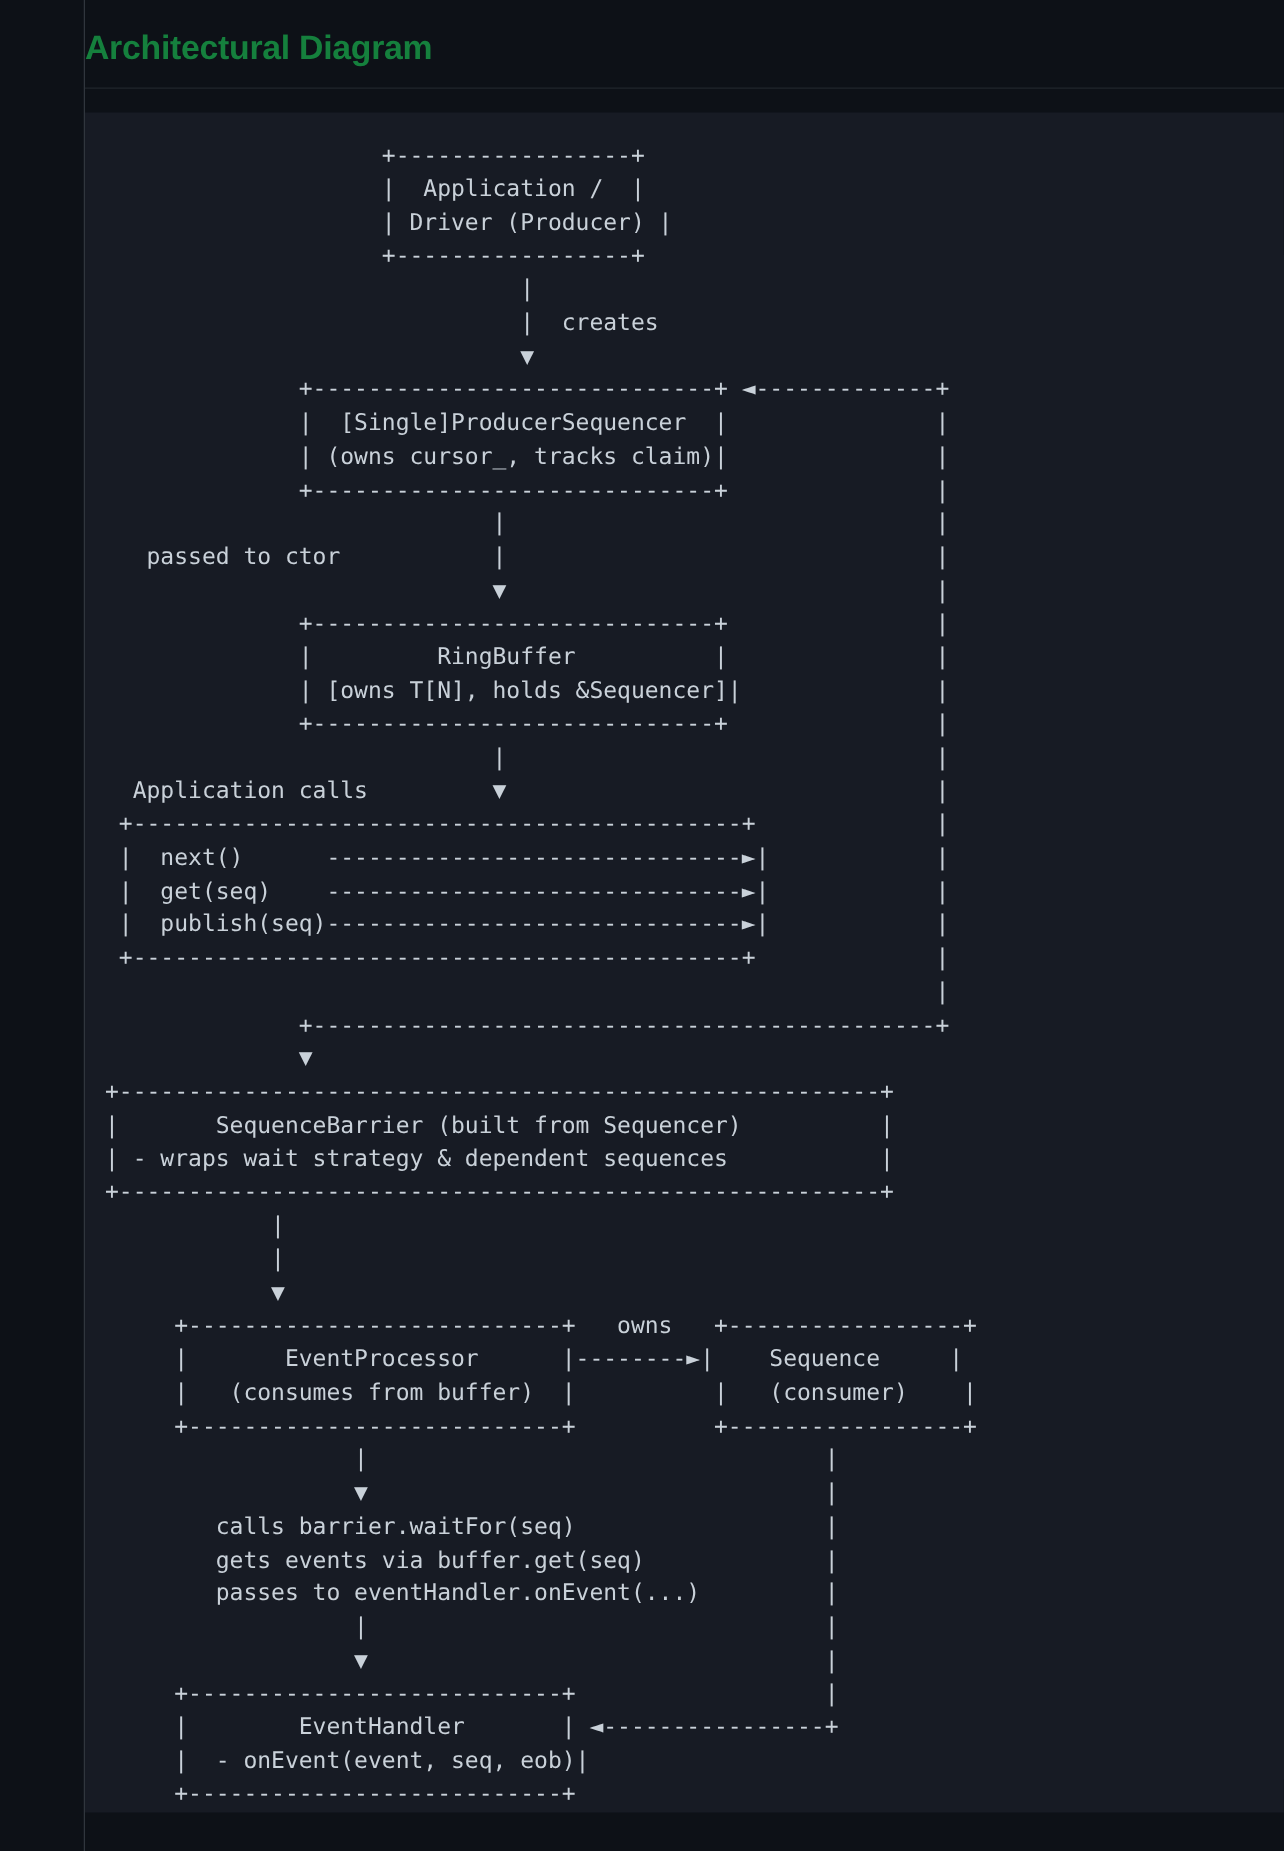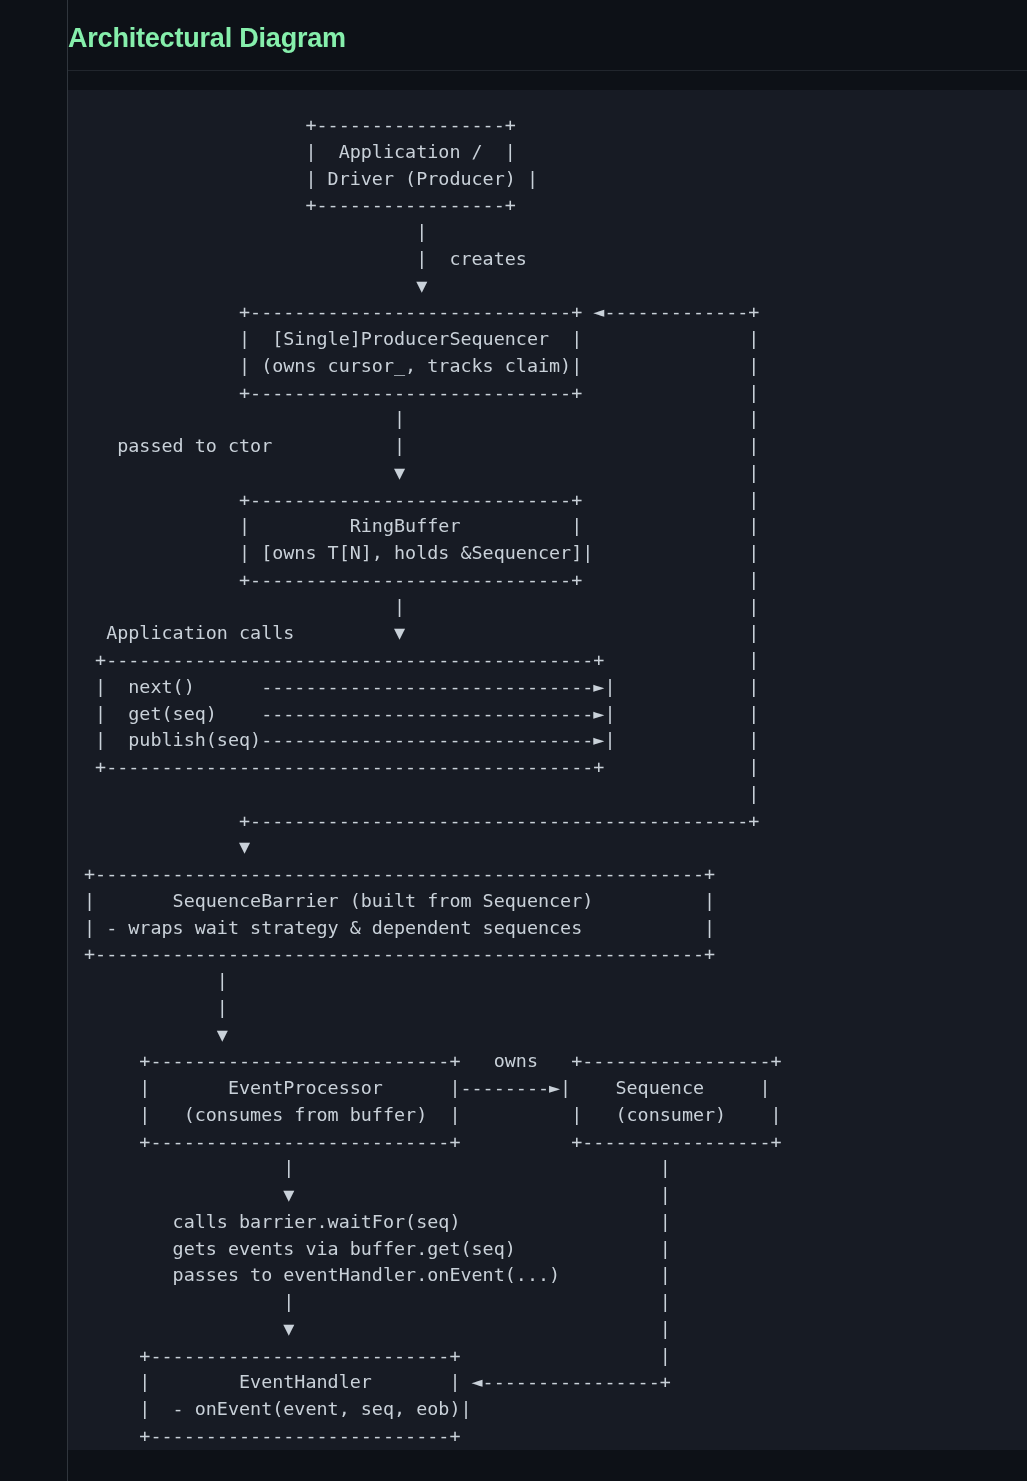--- a/index.html
+++ b/index.html
@@ -34,21 +34,21 @@
   }
   #doc-title {
     margin: 0;
     padding: 0 0 0 0;
     position: absolute;
     left: 0px;
     top: 23px;
     font-size: 27px;
     font-weight: bold;
     letter-spacing: -0.2px;
-    color: #86efac;
+    color: #15803d;
     font-family: "Liberation Sans", sans-serif;
   }
   #title-rule {
     position: absolute;
     left: 0px;
     top: 70px;
     width: 1100px;
     height: 1px;
     background: #21262d;
   }

